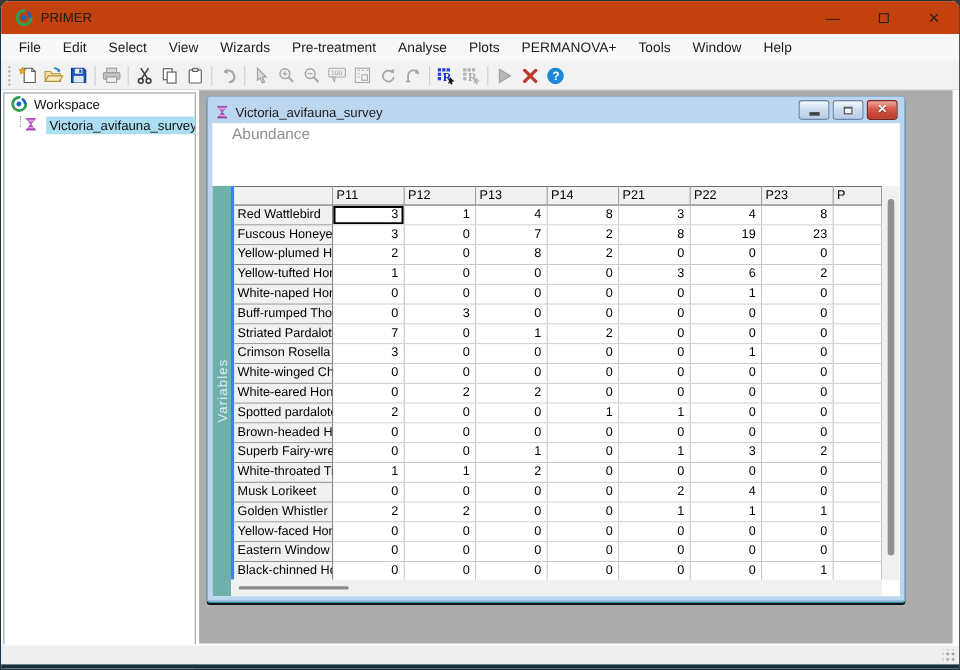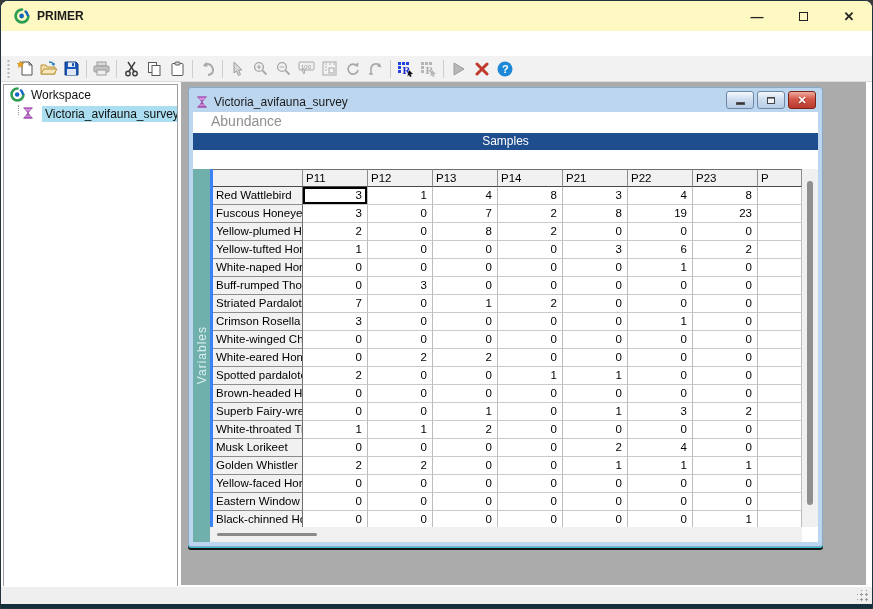--- a/index.html
+++ b/index.html
@@ -1,20 +1,20 @@
 <!DOCTYPE html>
 <html><head>
 <meta charset="utf-8">
 <style>
   html,body{margin:0;padding:0;background:#3a3a3a;font-family:"Liberation Sans",sans-serif;}
   *{box-sizing:border-box;}
   .app{position:relative;width:873px;height:609px;background:#fff;border:1px solid #20333e;
        border-radius:8px 8px 0 0;overflow:hidden;}
   
-  .titlebar{position:absolute;left:0;top:0;width:100%;height:30px;background:#fef9c3;font-weight:bold;}
+  .titlebar{position:absolute;left:0;top:0;width:100%;height:30px;background:#c2410c;}
   .titlebar .logo{position:absolute;left:13px;top:7px;width:16px;height:16px;}
   .titlebar .apptitle{position:absolute;left:36px;top:8px;font-size:12px;color:#1b1b1b;}
   .wincontrols{position:absolute;right:0;top:0;height:30px;display:flex;}
   .wincontrols .wbtn{width:46px;height:30px;display:flex;align-items:center;justify-content:center;
        font-size:13px;color:#222;}
   .wbtn.max i{display:block;width:9px;height:9px;border:1px solid #222;}
   
   .menubar{position:absolute;left:0;top:30px;width:100%;height:25px;background:#f8f8f8;
        display:flex;align-items:center;padding-left:6px;border-bottom:1px solid #eee;}
   .menubar .mi{padding:3px 10px;font-size:12.5px;color:#1b1b1b;}
@@ -101,20 +101,34 @@
     <span class="apptitle">PRIMER</span>
     <div class="wincontrols">
       <div class="wbtn">—</div>
       <div class="wbtn max">
           <i></i>
         </div>
       <div class="wbtn">✕</div>
     </div>
   </div>
 
+  <div class="menubar" id="menubar">
+      <span class="mi">File</span>
+      <span class="mi">Edit</span>
+      <span class="mi">Select</span>
+      <span class="mi">View</span>
+      <span class="mi">Wizards</span>
+      <span class="mi">Pre-treatment</span>
+      <span class="mi">Analyse</span>
+      <span class="mi">Plots</span>
+      <span class="mi">PERMANOVA+</span>
+      <span class="mi">Tools</span>
+      <span class="mi">Window</span>
+      <span class="mi">Help</span>
+    </div>
 
   <div class="toolbar">
     <span class="grip"></span>
     <span class="ti">
       <svg width="17" height="17" viewBox="0 0 17 17">
           <path d="M5 2 h7 l3 3 v10 H5z" fill="#fff" stroke="#555"></path>
           <path d="M12 2 v3 h3" fill="none" stroke="#555"></path>
           <path d="M3.5 1 l1 2.2 2.4.2 -1.8 1.6 .5 2.4 -2.1-1.3 -2.1 1.3 .5-2.4 L.1 3.4 2.5 3.2z" fill="#f0a41c" stroke="#b87a10" stroke-width=".5"></path>
         </svg>
     </span>
@@ -309,21 +323,20 @@
                 <span class="restglyph"></span>
               </div>
             <div class="dbtn close">
                 <span>✕</span>
               </div>
           </div>
         </div>
 
         <div class="doc-content">
           <div class="doc-subheading">Abundance</div>
-          <div class="samples-bar">Samples</div>
 
           <div class="grid-wrap">
             <div class="variables-strip">
               <span>Variables</span>
             </div>
             <div class="grid-area">
               <div class="gridtable" id="gridtable">
                   <div class="grow head">
                     <div class="gcell rowlabel"></div>
                     <div class="gcell ">P11</div>

